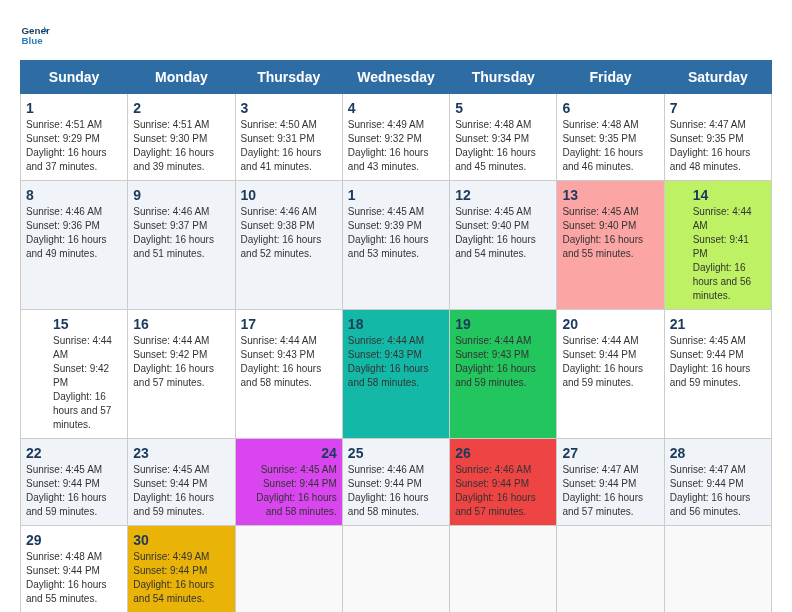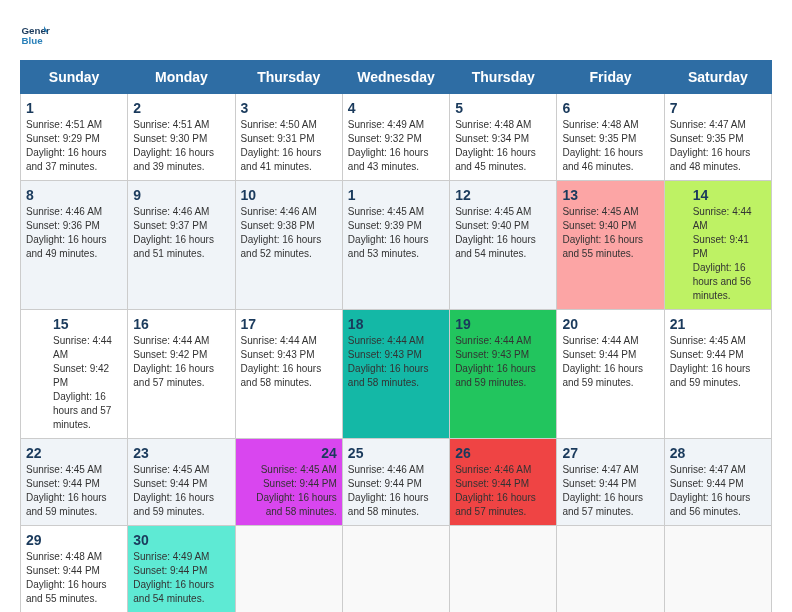--- a/index.html
+++ b/index.html
@@ -229,21 +229,21 @@
         <td class="day-cell" style="background: rgb(240, 244, 248); margin-left: 16px;">
           <span class="day-number">28</span>
           <div class="day-info">Sunrise: 4:47 AM<br>Sunset: 9:44 PM<br>Daylight: 16 hours and 56 minutes.</div>
         </td>
       </tr>
       <tr class="week-row">
         <td class="day-cell" style="background: rgb(255, 255, 255);">
           <span class="day-number">29</span>
           <div class="day-info">Sunrise: 4:48 AM<br>Sunset: 9:44 PM<br>Daylight: 16 hours and 55 minutes.</div>
         </td>
-        <td class="day-cell" style="background: #5eead4;">
+        <td class="day-cell" style="background: #eab308;">
           <span class="day-number">30</span>
           <div class="day-info">Sunrise: 4:49 AM<br>Sunset: 9:44 PM<br>Daylight: 16 hours and 54 minutes.</div>
         </td>
         <td class="day-cell empty" style="background: rgb(249, 249, 249);"></td>
         <td class="day-cell empty" style="background: rgb(249, 249, 249);"></td>
         <td class="day-cell empty" style="background: rgb(249, 249, 249);"></td>
         <td class="day-cell empty" style="background: rgb(249, 249, 249);"></td>
         <td class="day-cell empty" style="background: rgb(249, 249, 249);"></td>
       </tr>
     </tbody>

